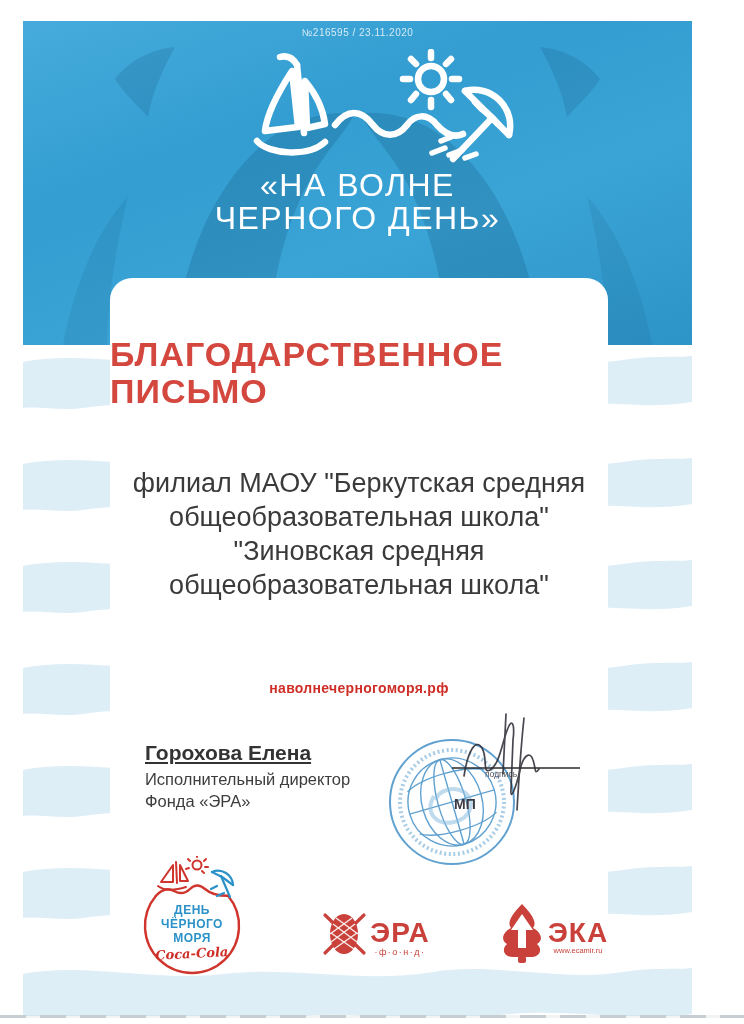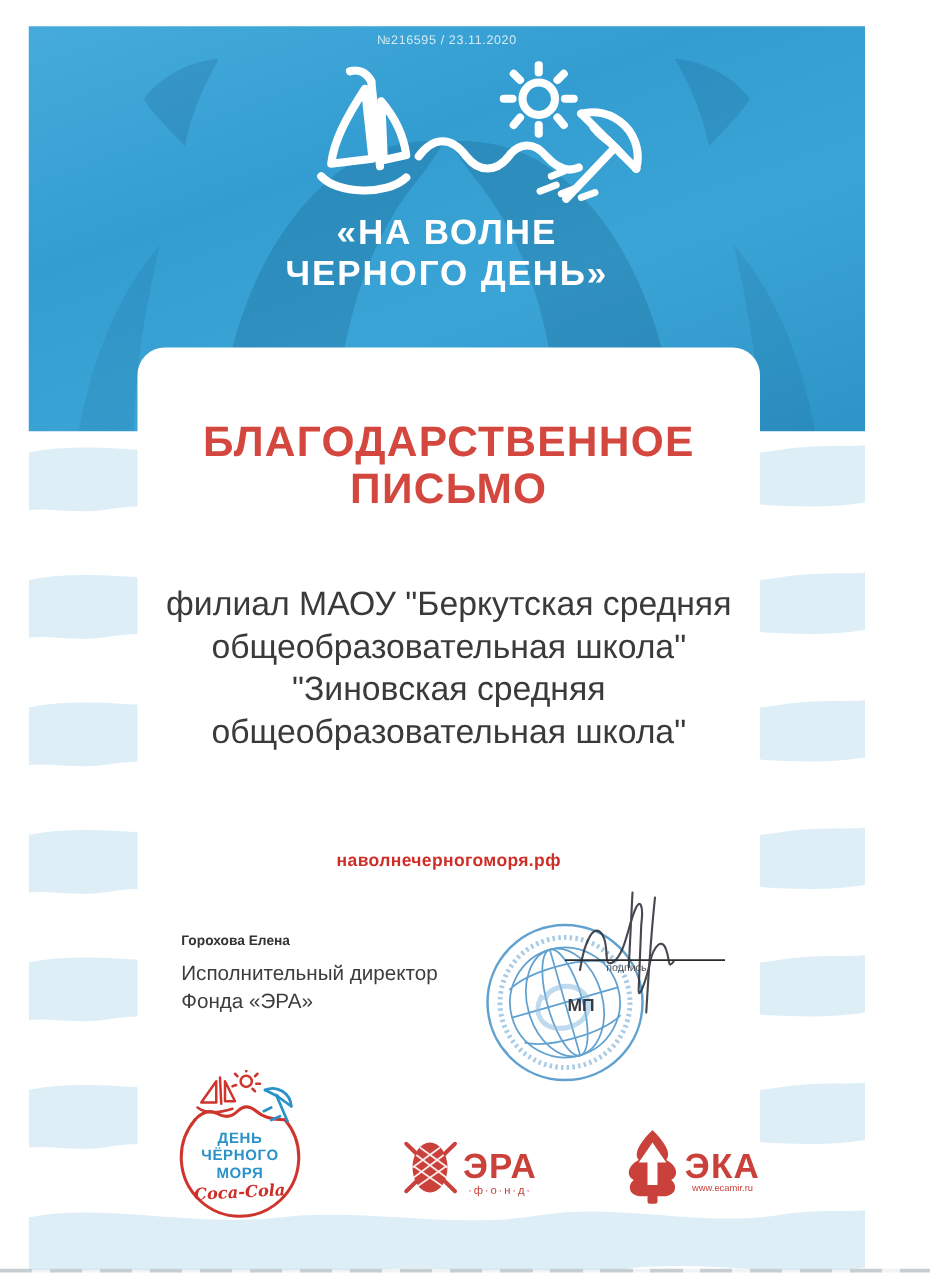--- a/index.html
+++ b/index.html
@@ -17,45 +17,45 @@
     overflow:hidden;
   }
   .header-dolphins{position:absolute;left:0;top:0;width:669px;height:324px;}
   .doc-number{
     position:absolute;left:0;top:6px;width:100%;text-align:center;
     font-size:10px;color:rgba(255,255,255,0.78);letter-spacing:.5px;
   }
   .logo-art{position:absolute;left:212px;top:28px;width:280px;height:126px;}
   .campaign-title{
     position:absolute;left:0;top:148px;width:100%;text-align:center;
-    color:#ffffff;font-weight:bold;font-size:28px;line-height:33px;letter-spacing:1.5px;
+    color:#ffffff;font-weight:normal;font-size:32px;line-height:33px;letter-spacing:1.5px;
   }
   
   .card{
     position:absolute;left:110px;top:278px;width:498px;height:662px;
     background:#ffffff;border-radius:22px;
   }
   .title{
-    position:absolute;left:0;top:58px;width:100%;text-align:center;
+    position:absolute;left:0;top:58px;width:100%;text-align:left;
     color:#d4473f;font-weight:bold;font-size:34px;line-height:37px;letter-spacing:1px;
   }
   .recipient{
     position:absolute;left:0;top:188px;width:100%;text-align:center;
     color:#3a3a3a;font-size:27px;line-height:34px;
   }
   .reason{
     position:absolute;left:0;top:346px;width:100%;text-align:center;
     color:#2498d1;font-weight:bold;font-size:19.5px;line-height:24px;
   }
   .website{
     position:absolute;left:0;top:402px;width:100%;text-align:center;
     color:#cf2e27;font-weight:bold;font-size:14px;letter-spacing:.3px;
   }
   .signatory{position:absolute;left:35px;top:464px;color:#3d3d3d;font-size:16.5px;line-height:22px;}
-  .signatory .sig-name{font-weight:bold;font-size:11px;margin-bottom:4px;color:#333;}
+  .signatory .sig-name{font-weight:bold;font-size:21px;margin-bottom:4px;color:#333;text-decoration:underline;}
   .sign-zone{position:absolute;left:268px;top:434px;width:214px;height:168px;}
   .logos-row{position:absolute;left:0;top:576px;width:432px;height:100px;}
   .logo-bsd{position:absolute;left:23px;top:2px;width:118px;height:122px;}
   .logo-era{position:absolute;left:210px;top:46px;width:115px;height:68px;}
   .logo-eka{position:absolute;left:380px;top:46px;width:125px;height:68px;}
   svg text{font-family:"Liberation Sans",sans-serif;}
   .script-text{font-family:"DejaVu Serif",serif;font-style:italic;font-weight:bold;}
   .scan-edge{position:absolute;left:0;top:1015px;width:744px;height:3px;
     background:repeating-linear-gradient(90deg,#c7ced2 0 26px,rgba(199,206,210,.25) 26px 40px);}
 </style>

